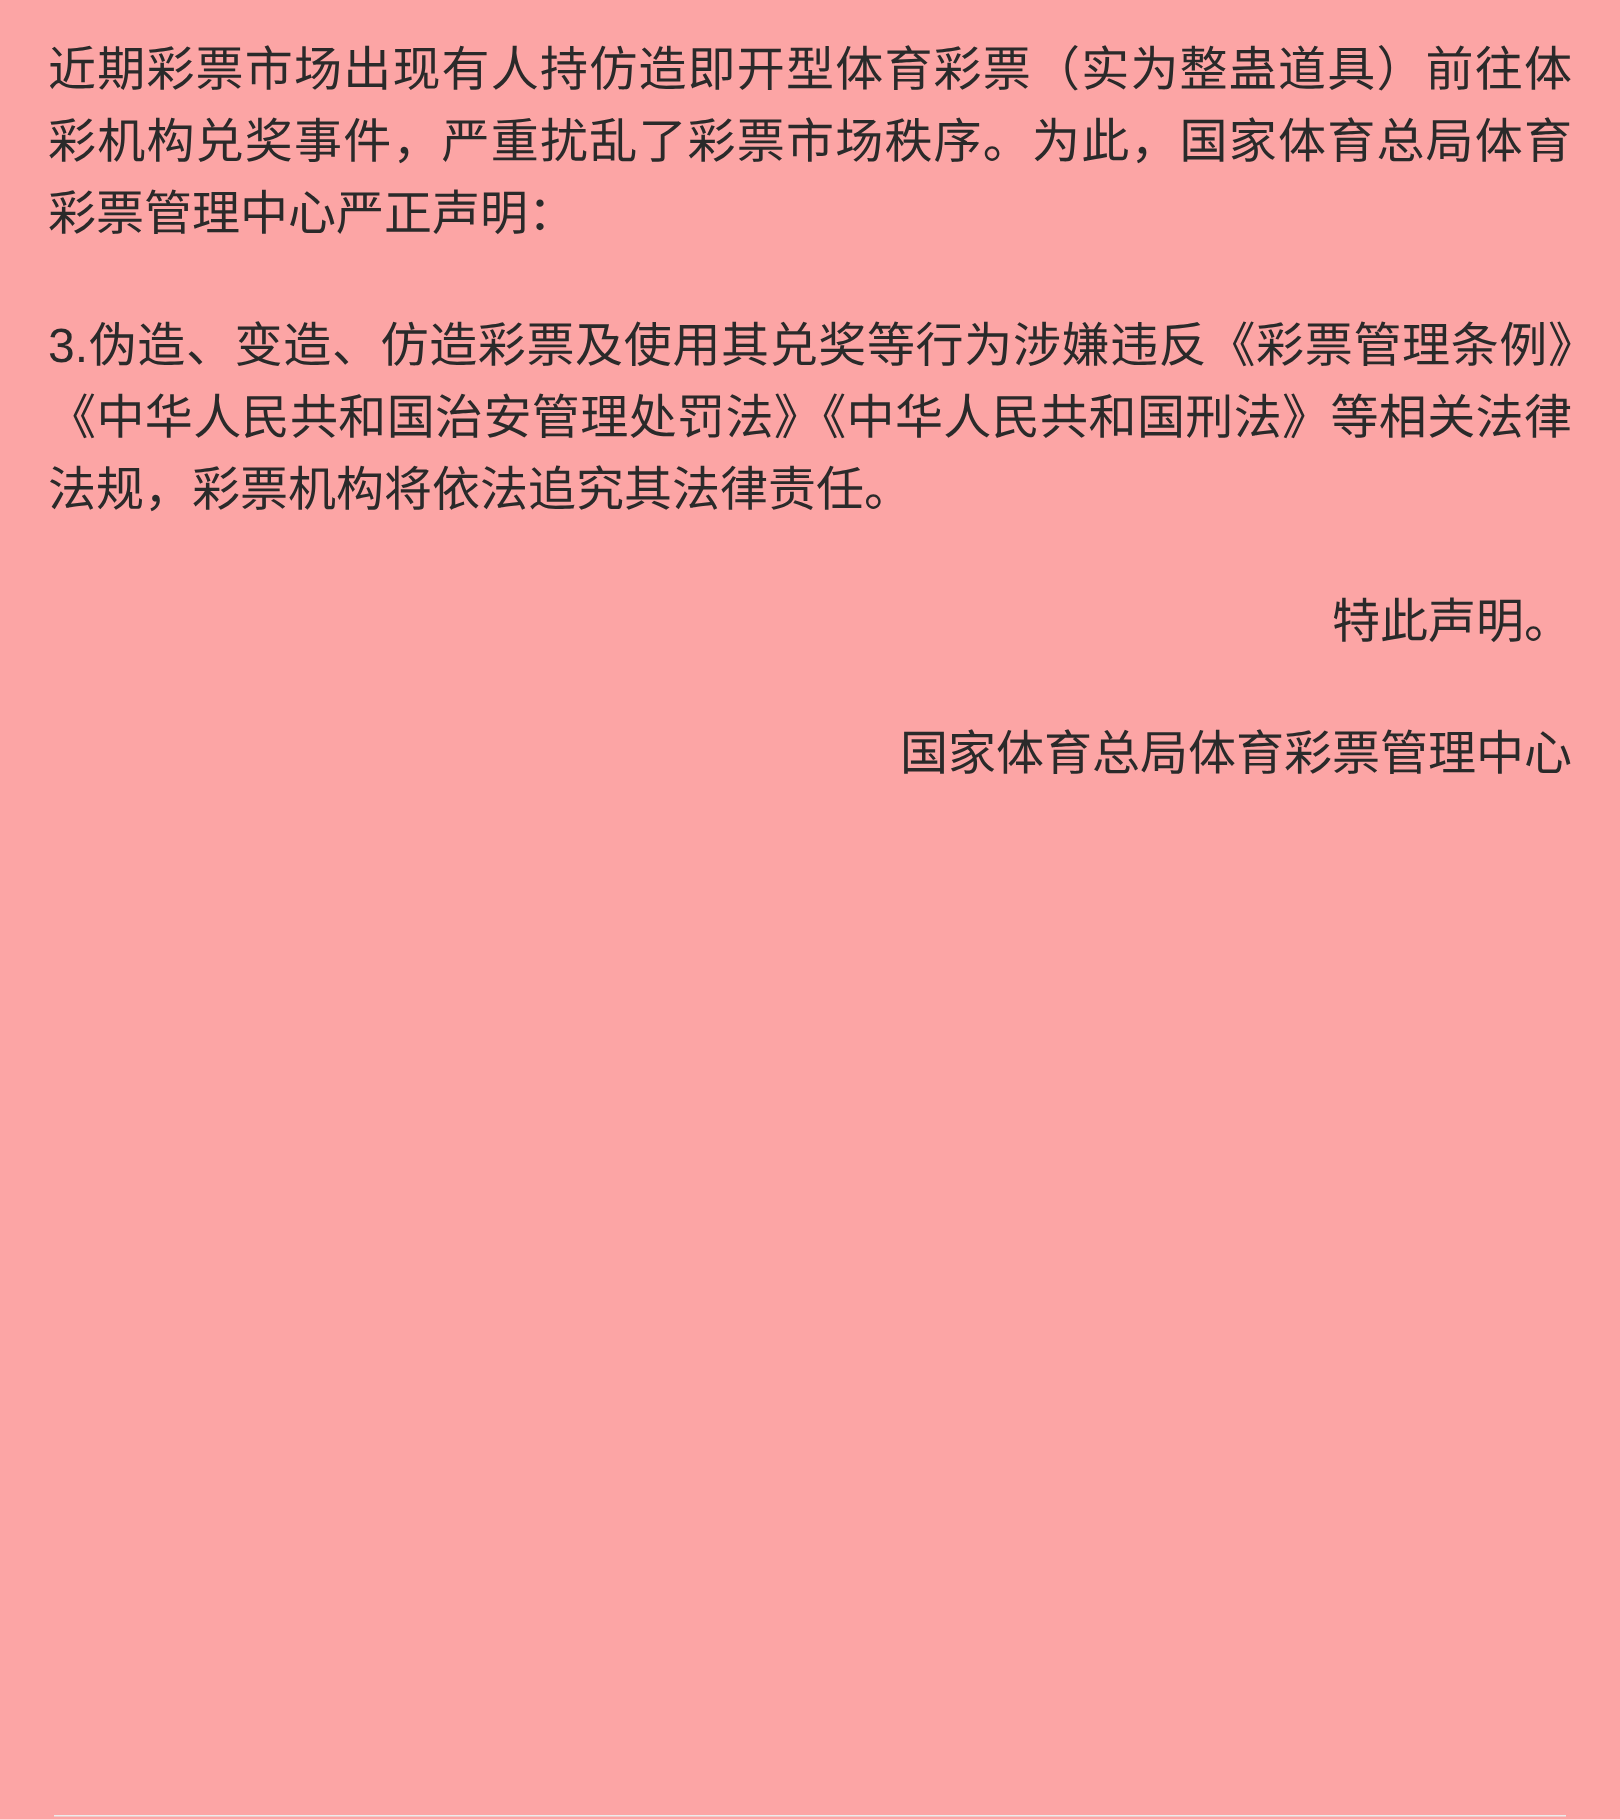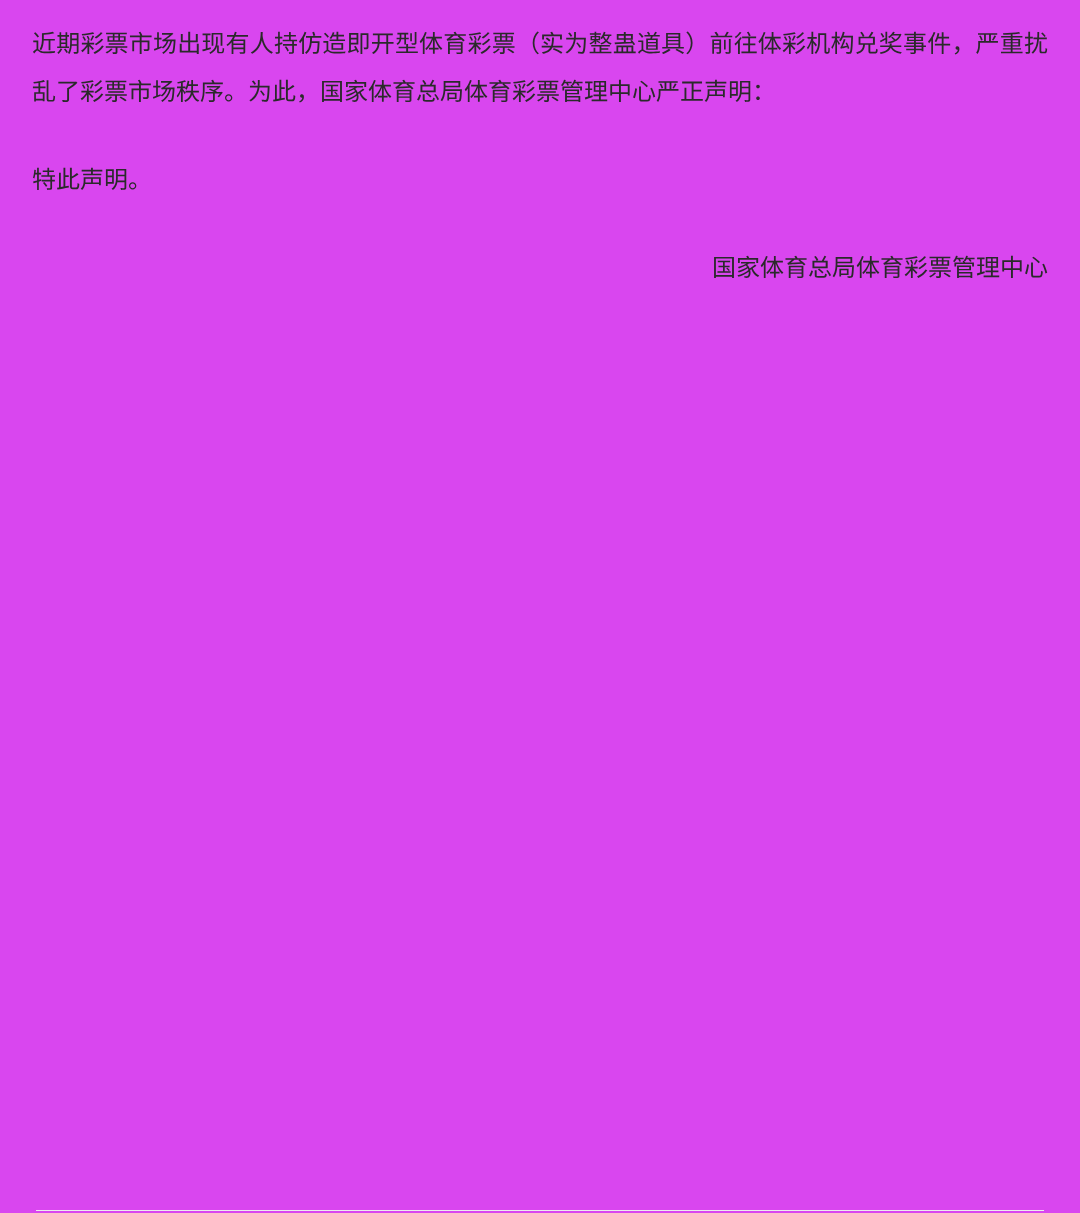--- a/index.html
+++ b/index.html
@@ -6,35 +6,35 @@
     margin: 0;
     padding: 0;
     background: #ffffff;
   }
   .page {
     position: relative;
     width: 1080px;
     height: 1213px;
     box-sizing: border-box;
     padding: 22px 32px 0 32px;
-    background: #d946ef;
-    font-family: Liberation Mono, monospace;
-    font-size: 24px;
+    background: #fca5a5;
+    font-family: Liberation Sans, sans-serif;
+    font-size: 32px;
     line-height: 48px;
     color: #2a2a2a;
     overflow: hidden;
   }
   .para {
     margin: 0 0 40px 0;
     text-align: justify;
     text-justify: inter-ideograph;
     word-break: break-all;
   }
   .closing {
-    text-align: left;
+    text-align: right;
   }
   .signature {
     margin: 0;
     text-align: right;
   }
   .signature-line {
     line-height: 48px;
   }
   .divider {
     position: absolute;
@@ -43,19 +43,20 @@
     top: 1210px;
     height: 1px;
     background: #ececec;
   }
 </style>
 </head>
 <body>
 
 <div class="page">
   <p class="para">近期彩票市场出现有人持仿造即开型体育彩票（实为整蛊道具）前往体彩机构兑奖事件，严重扰乱了彩票市场秩序。为此，国家体育总局体育彩票管理中心严正声明：</p>
+  <p class="para">3.伪造、变造、仿造彩票及使用其兑奖等行为涉嫌违反《彩票管理条例》《中华人民共和国治安管理处罚法》《中华人民共和国刑法》等相关法律法规，彩票机构将依法追究其法律责任。</p>
   <p class="para closing">特此声明。</p>
   <div class="signature">
     <div class="signature-line">国家体育总局体育彩票管理中心</div>
 
   </div>
   <div class="divider"></div>
 </div>
 
 </body></html>

